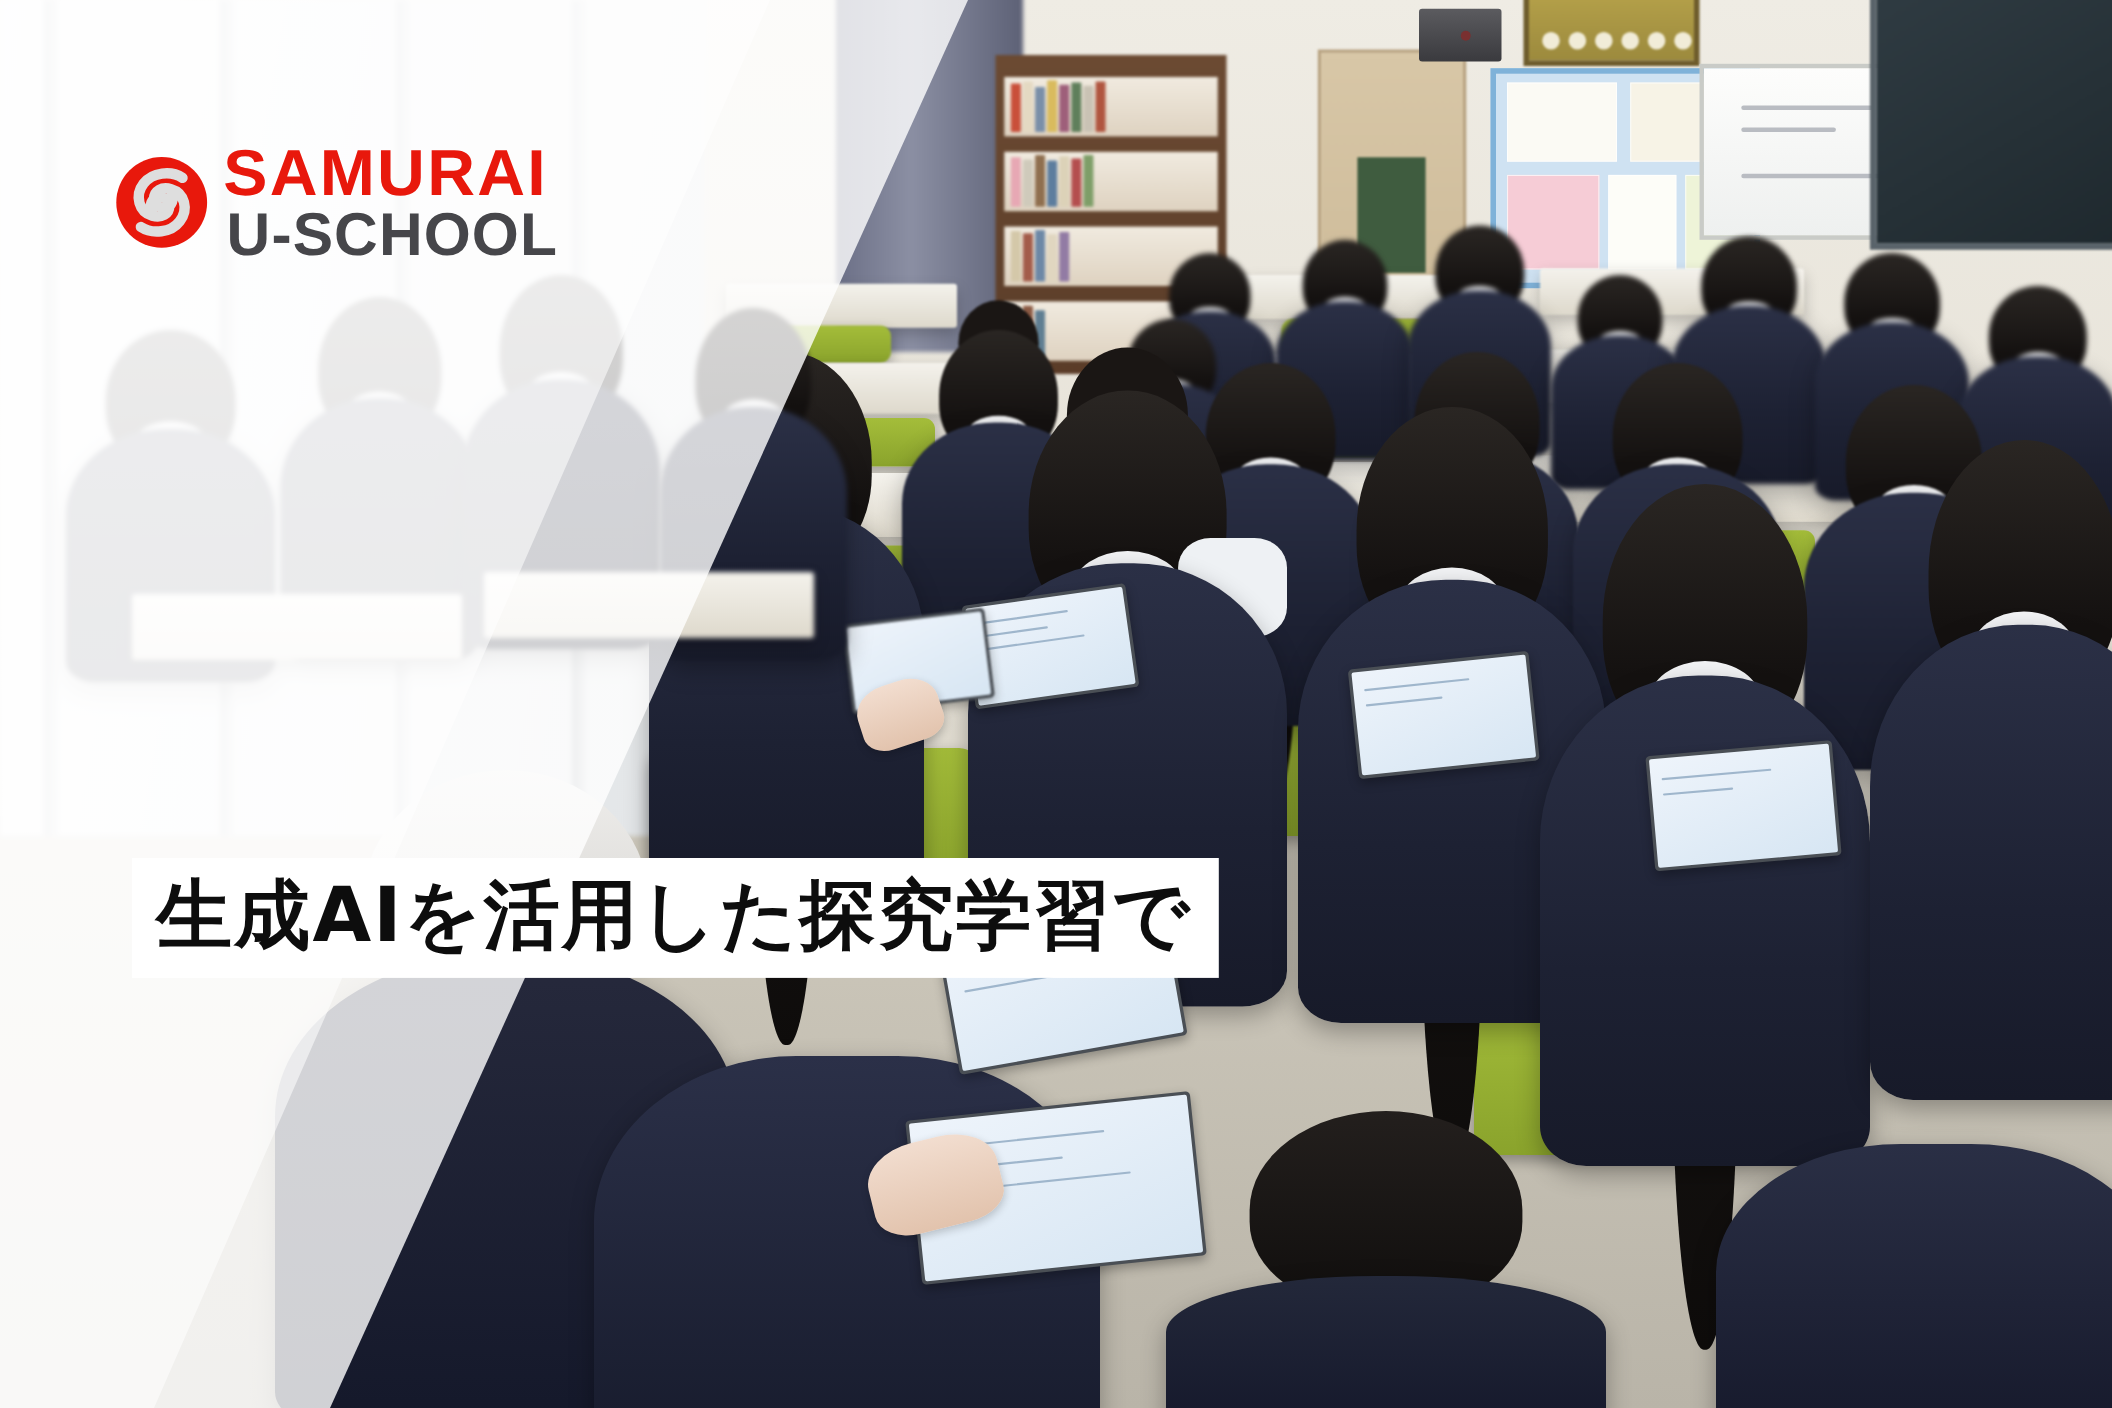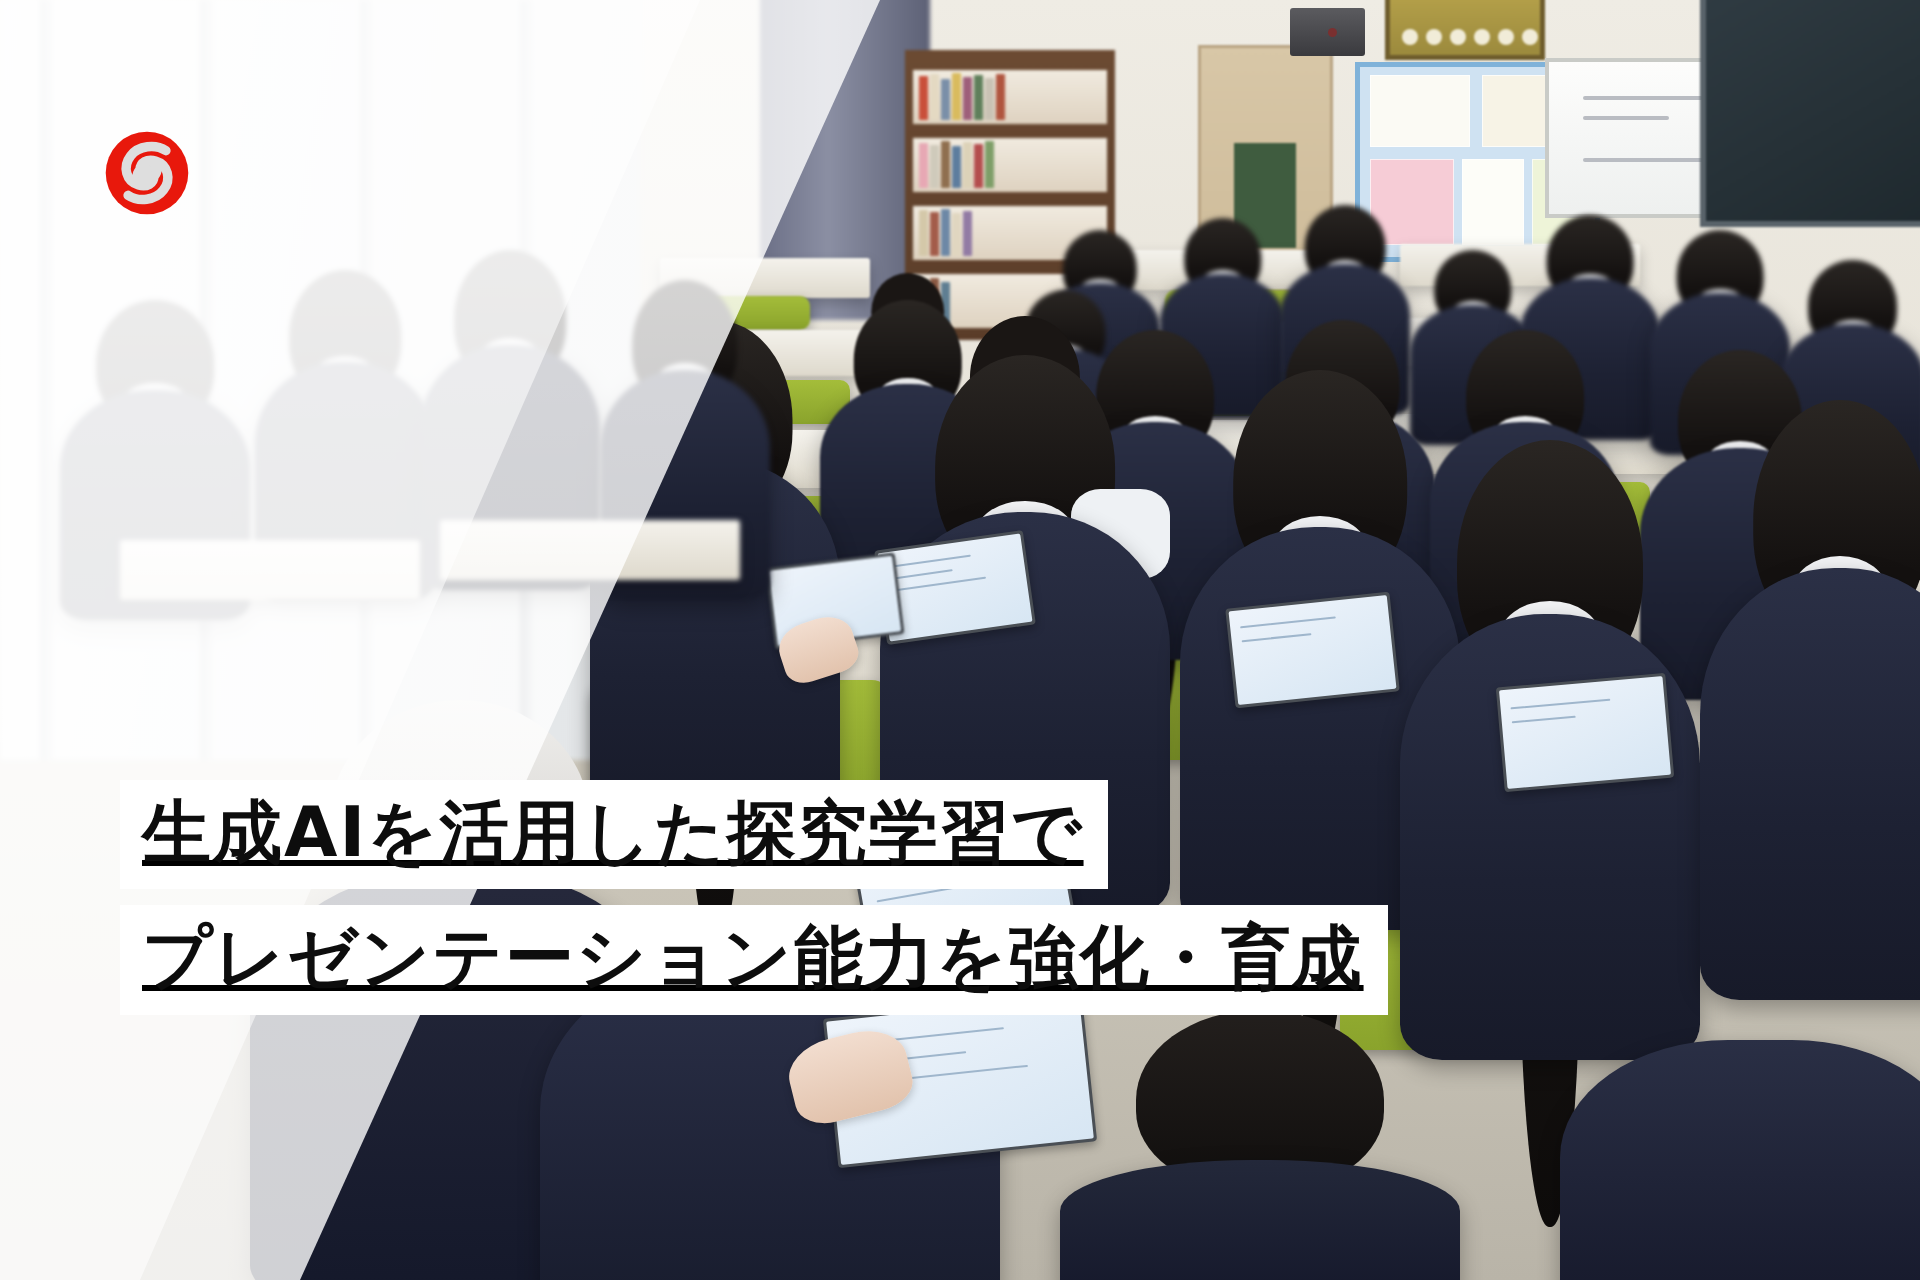--- a/index.html
+++ b/index.html
@@ -206,21 +206,20 @@
     background:#3a3a3a; color:#ffffff;
     font-size:43px; font-weight:700; letter-spacing:4px;
     padding:14px 22px 16px 22px;
     font-family:"DejaVu Sans","Liberation Sans",sans-serif;
   }
 
   .headline{ margin-top:18px; }
   .head-line{
     display:flex; align-items:center; width:max-content;
     margin-bottom:16px;
-    text-decoration:underline;
   }
   .head-bar{ width:16px; background:#d8302b; flex:0 0 16px; }
   .head-text{
     background:#ffffff; color:#0d0d0d;
     font-size:69px; font-weight:700; letter-spacing:2px;
     padding:12px 24px 16px 22px; line-height:1.18;
     font-family:"DejaVu Sans","Liberation Sans",sans-serif;
     white-space:nowrap;
   }
 </style>
@@ -520,31 +519,31 @@
   <div class="logo">
     <div class="logo-mark">
       <svg viewBox="0 0 100 100" width="86" height="86" aria-hidden="true">
         <circle cx="50" cy="50" r="48" fill="#e8180c"></circle>
         <path d="M72 24 C60 16 40 18 31 30 C21 43 26 60 40 64 C50 67 58 62 58 54
                  C58 47 52 43 45 45 C39 47 37 53 40 57" fill="none" stroke="#dedede" stroke-width="11" stroke-linecap="round"></path>
         <path d="M28 76 C40 84 60 82 69 70 C79 57 74 40 60 36 C50 33 42 38 42 46
                  C42 53 48 57 55 55 C61 53 63 47 60 43" fill="none" stroke="#dedede" stroke-width="11" stroke-linecap="round"></path>
       </svg>
     </div>
+    <div class="logo-words">
+      <span class="logo-top">SAMURAI</span>
+      <span class="logo-bottom">U-SCHOOL</span>
+    </div>
   </div>
 
   <div class="caption">
 
 
     <div class="headline">
       <div class="head-line">
         <span class="head-bar"></span>
         <span class="head-text">生成AIを活用した探究学習で</span>
       </div>
-      <div class="head-line">
-        <span class="head-bar"></span>
-        <span class="head-text">プレゼンテーション能力を強化・育成</span>
-      </div>
     </div>
 
   </div>
 
 </div>
 
 </body></html>

